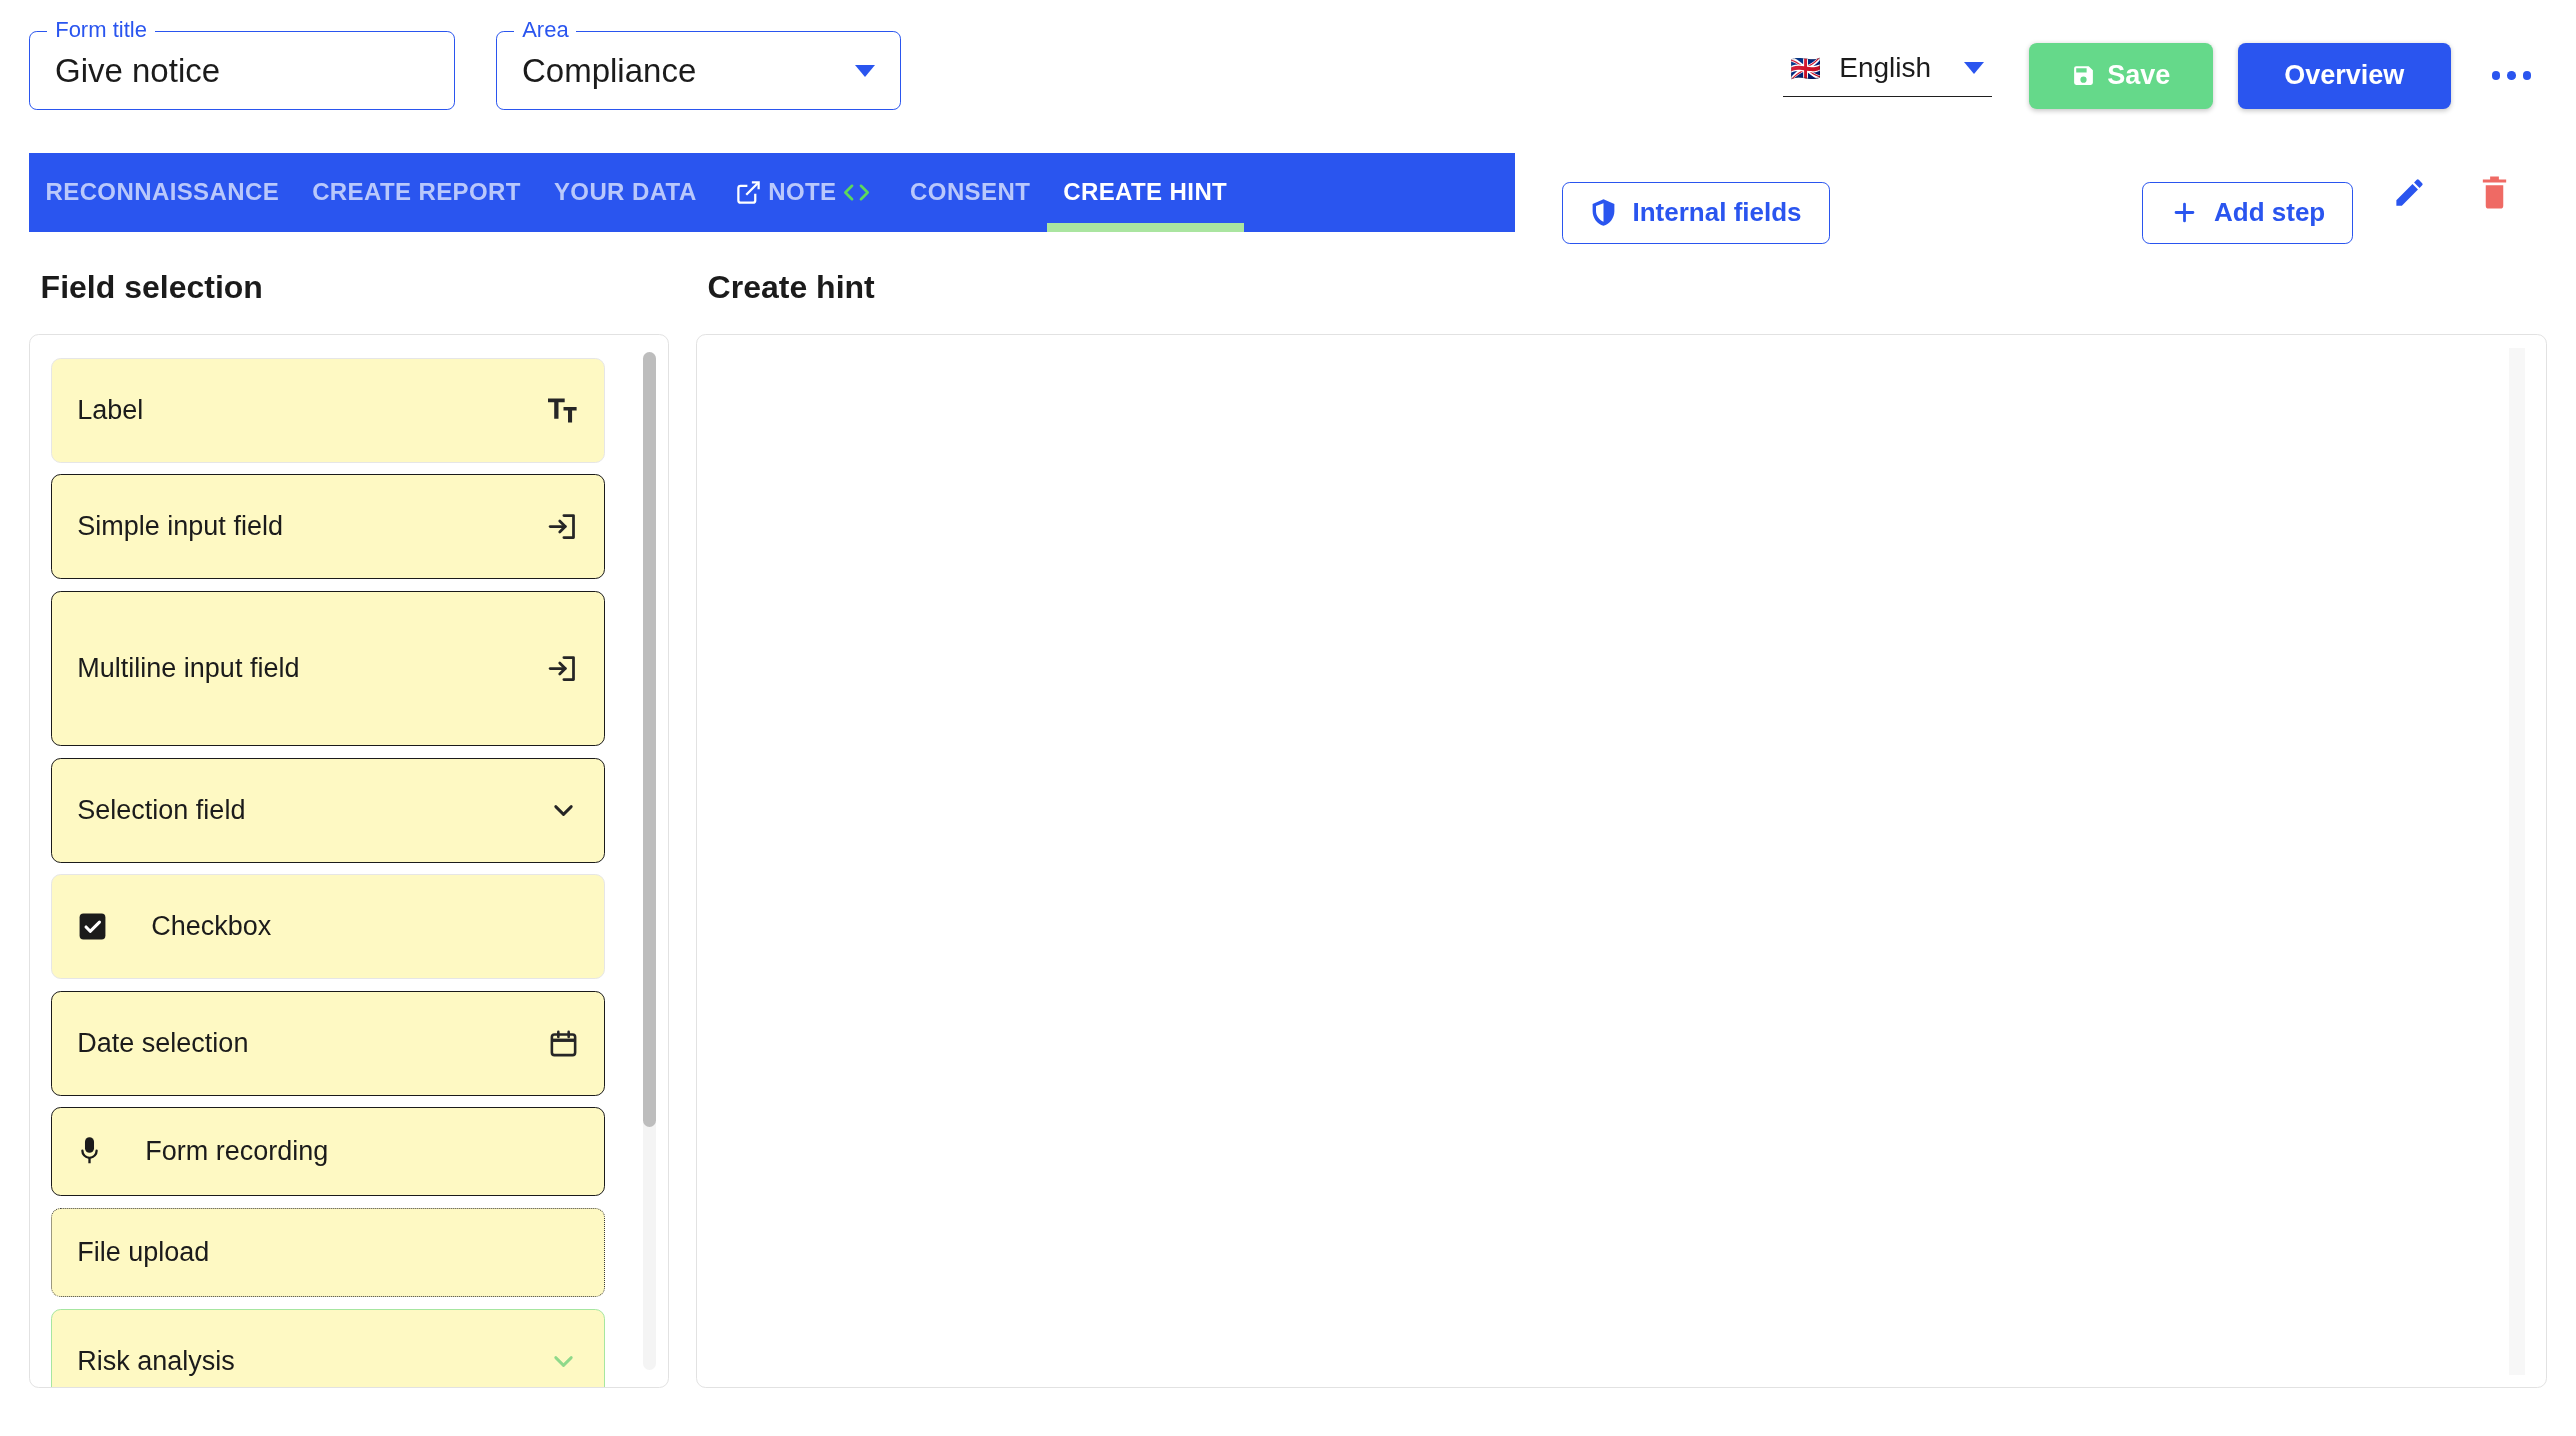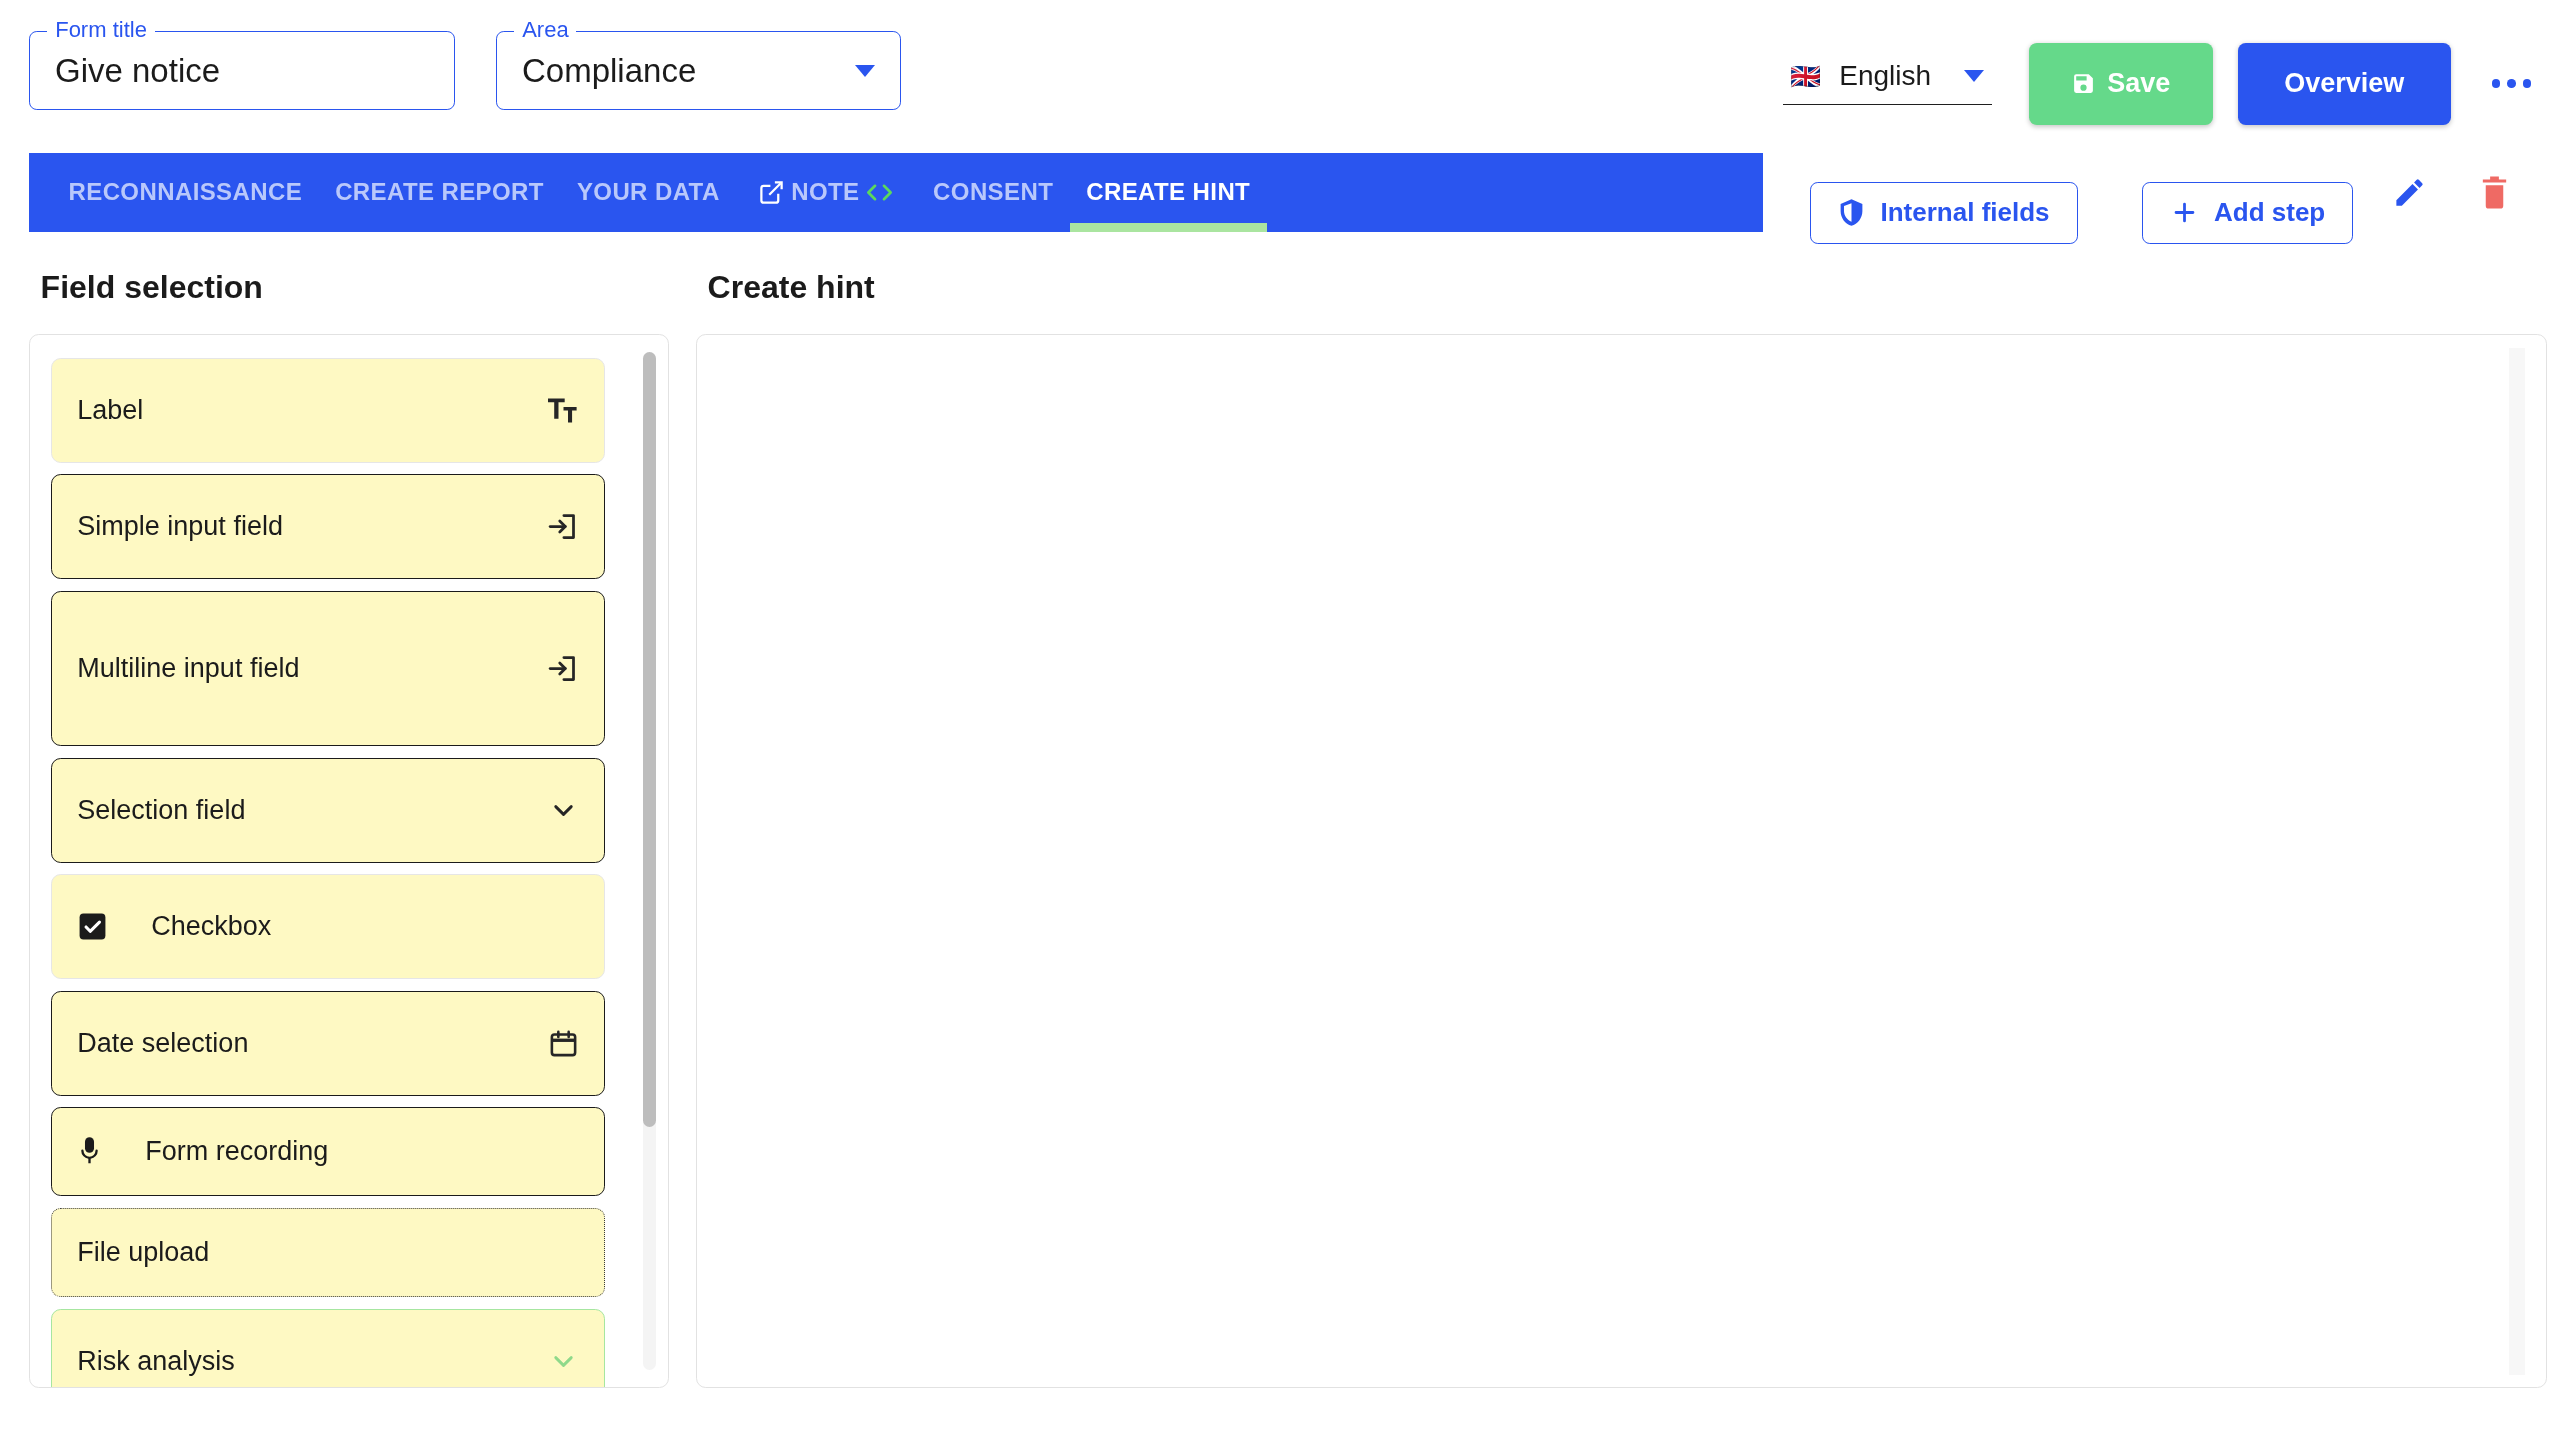--- a/index.html
+++ b/index.html
@@ -72,21 +72,21 @@
     gap: 17.4px;
     border-bottom: 1.9px solid #1f1f1f;
     padding: 0 7.8px 13.6px 7.8px;
     margin-right: 37px;
   }
   .lang-flag { font-size: 25px; line-height: 1; }
   .lang-name { font-size: 28px; color: #1b1b1b; line-height: 1; }
   .lang-select .caret-down { margin-left: 15.5px; }
 
   .btn {
-    height: 82px;
+    height: 66px;
     border-radius: 7.8px;
     display: inline-flex;
     align-items: center;
     justify-content: center;
     gap: 11px;
     font-size: 27px;
     font-weight: 700;
     color: #fff;
     border: none;
     cursor: pointer;
@@ -104,25 +104,24 @@
 
   
   .tabrow {
     display: flex;
     align-items: stretch;
     height: 79px;
     margin-top: 7.8px;
   }
   .tabbar {
     background: #2a55ef;
-    width: 1734px;
+    width: 1486px;
     margin-left: 29px;
     display: flex;
     align-items: center;
-    padding-left: 23px;
     position: relative;
   }
   .tab {
     position: relative;
     height: 79px;
     display: flex;
     align-items: center;
     padding: 0 16.5px;
     font-size: 24px;
     font-weight: 700;

